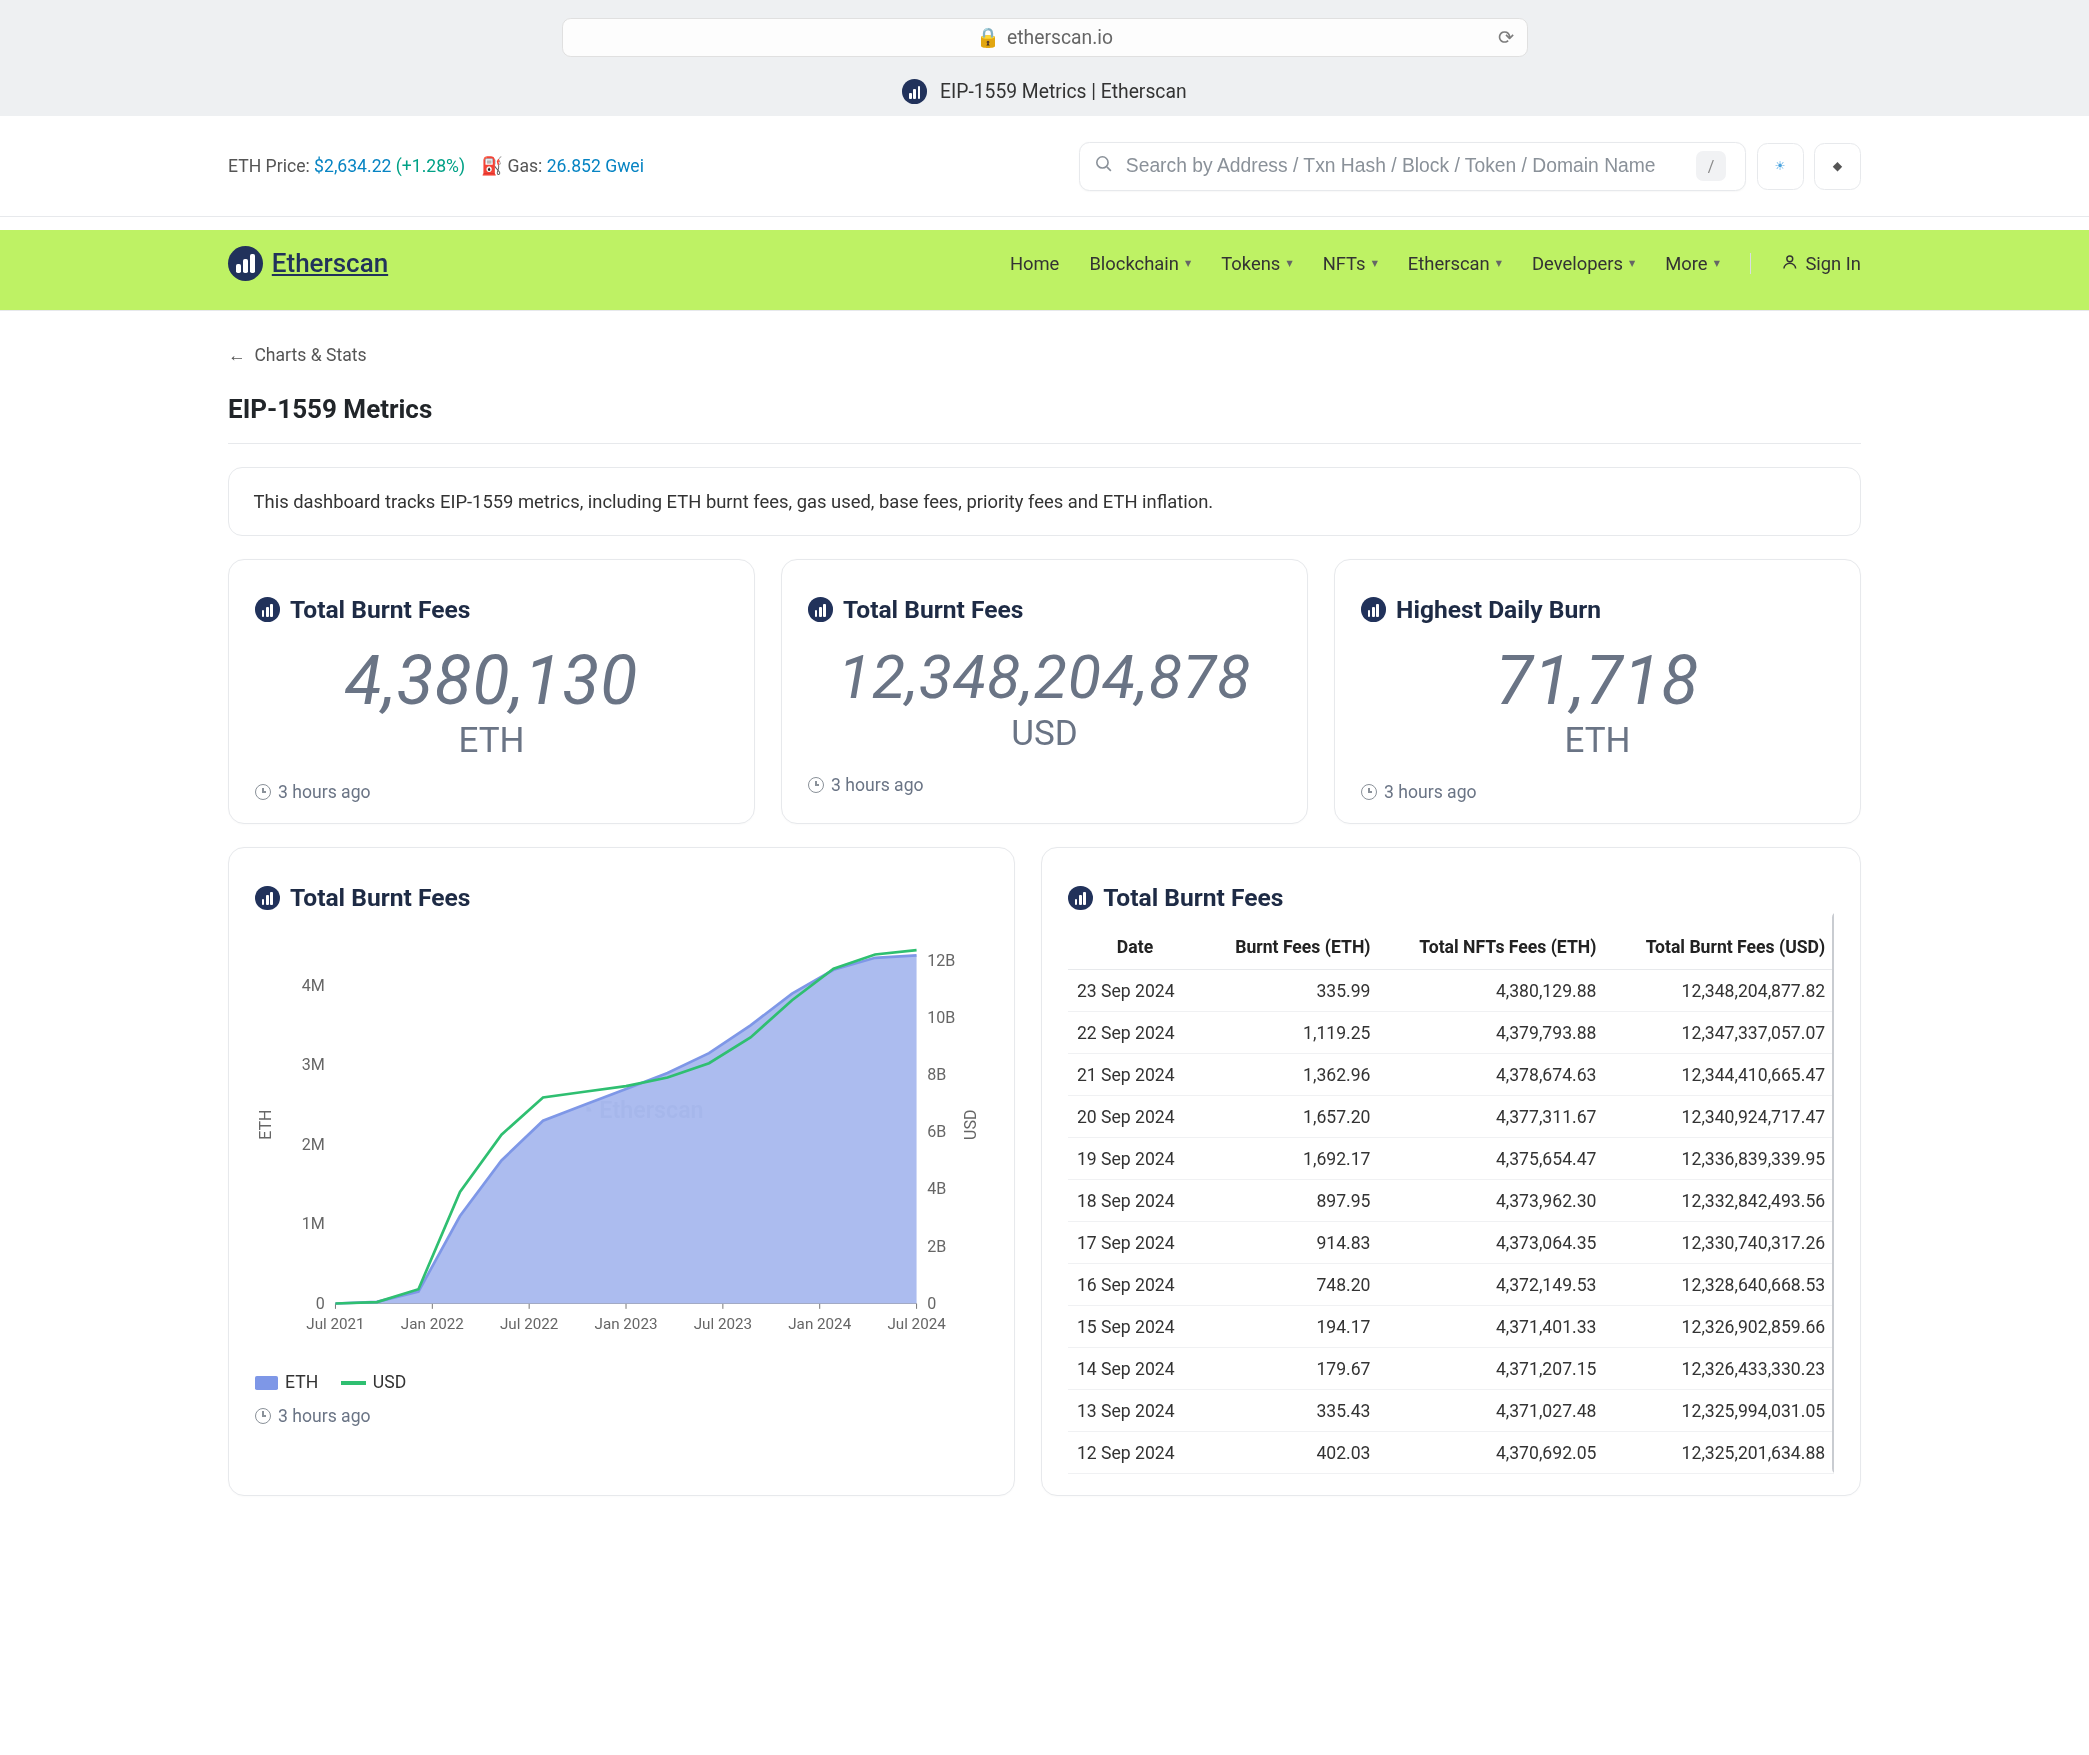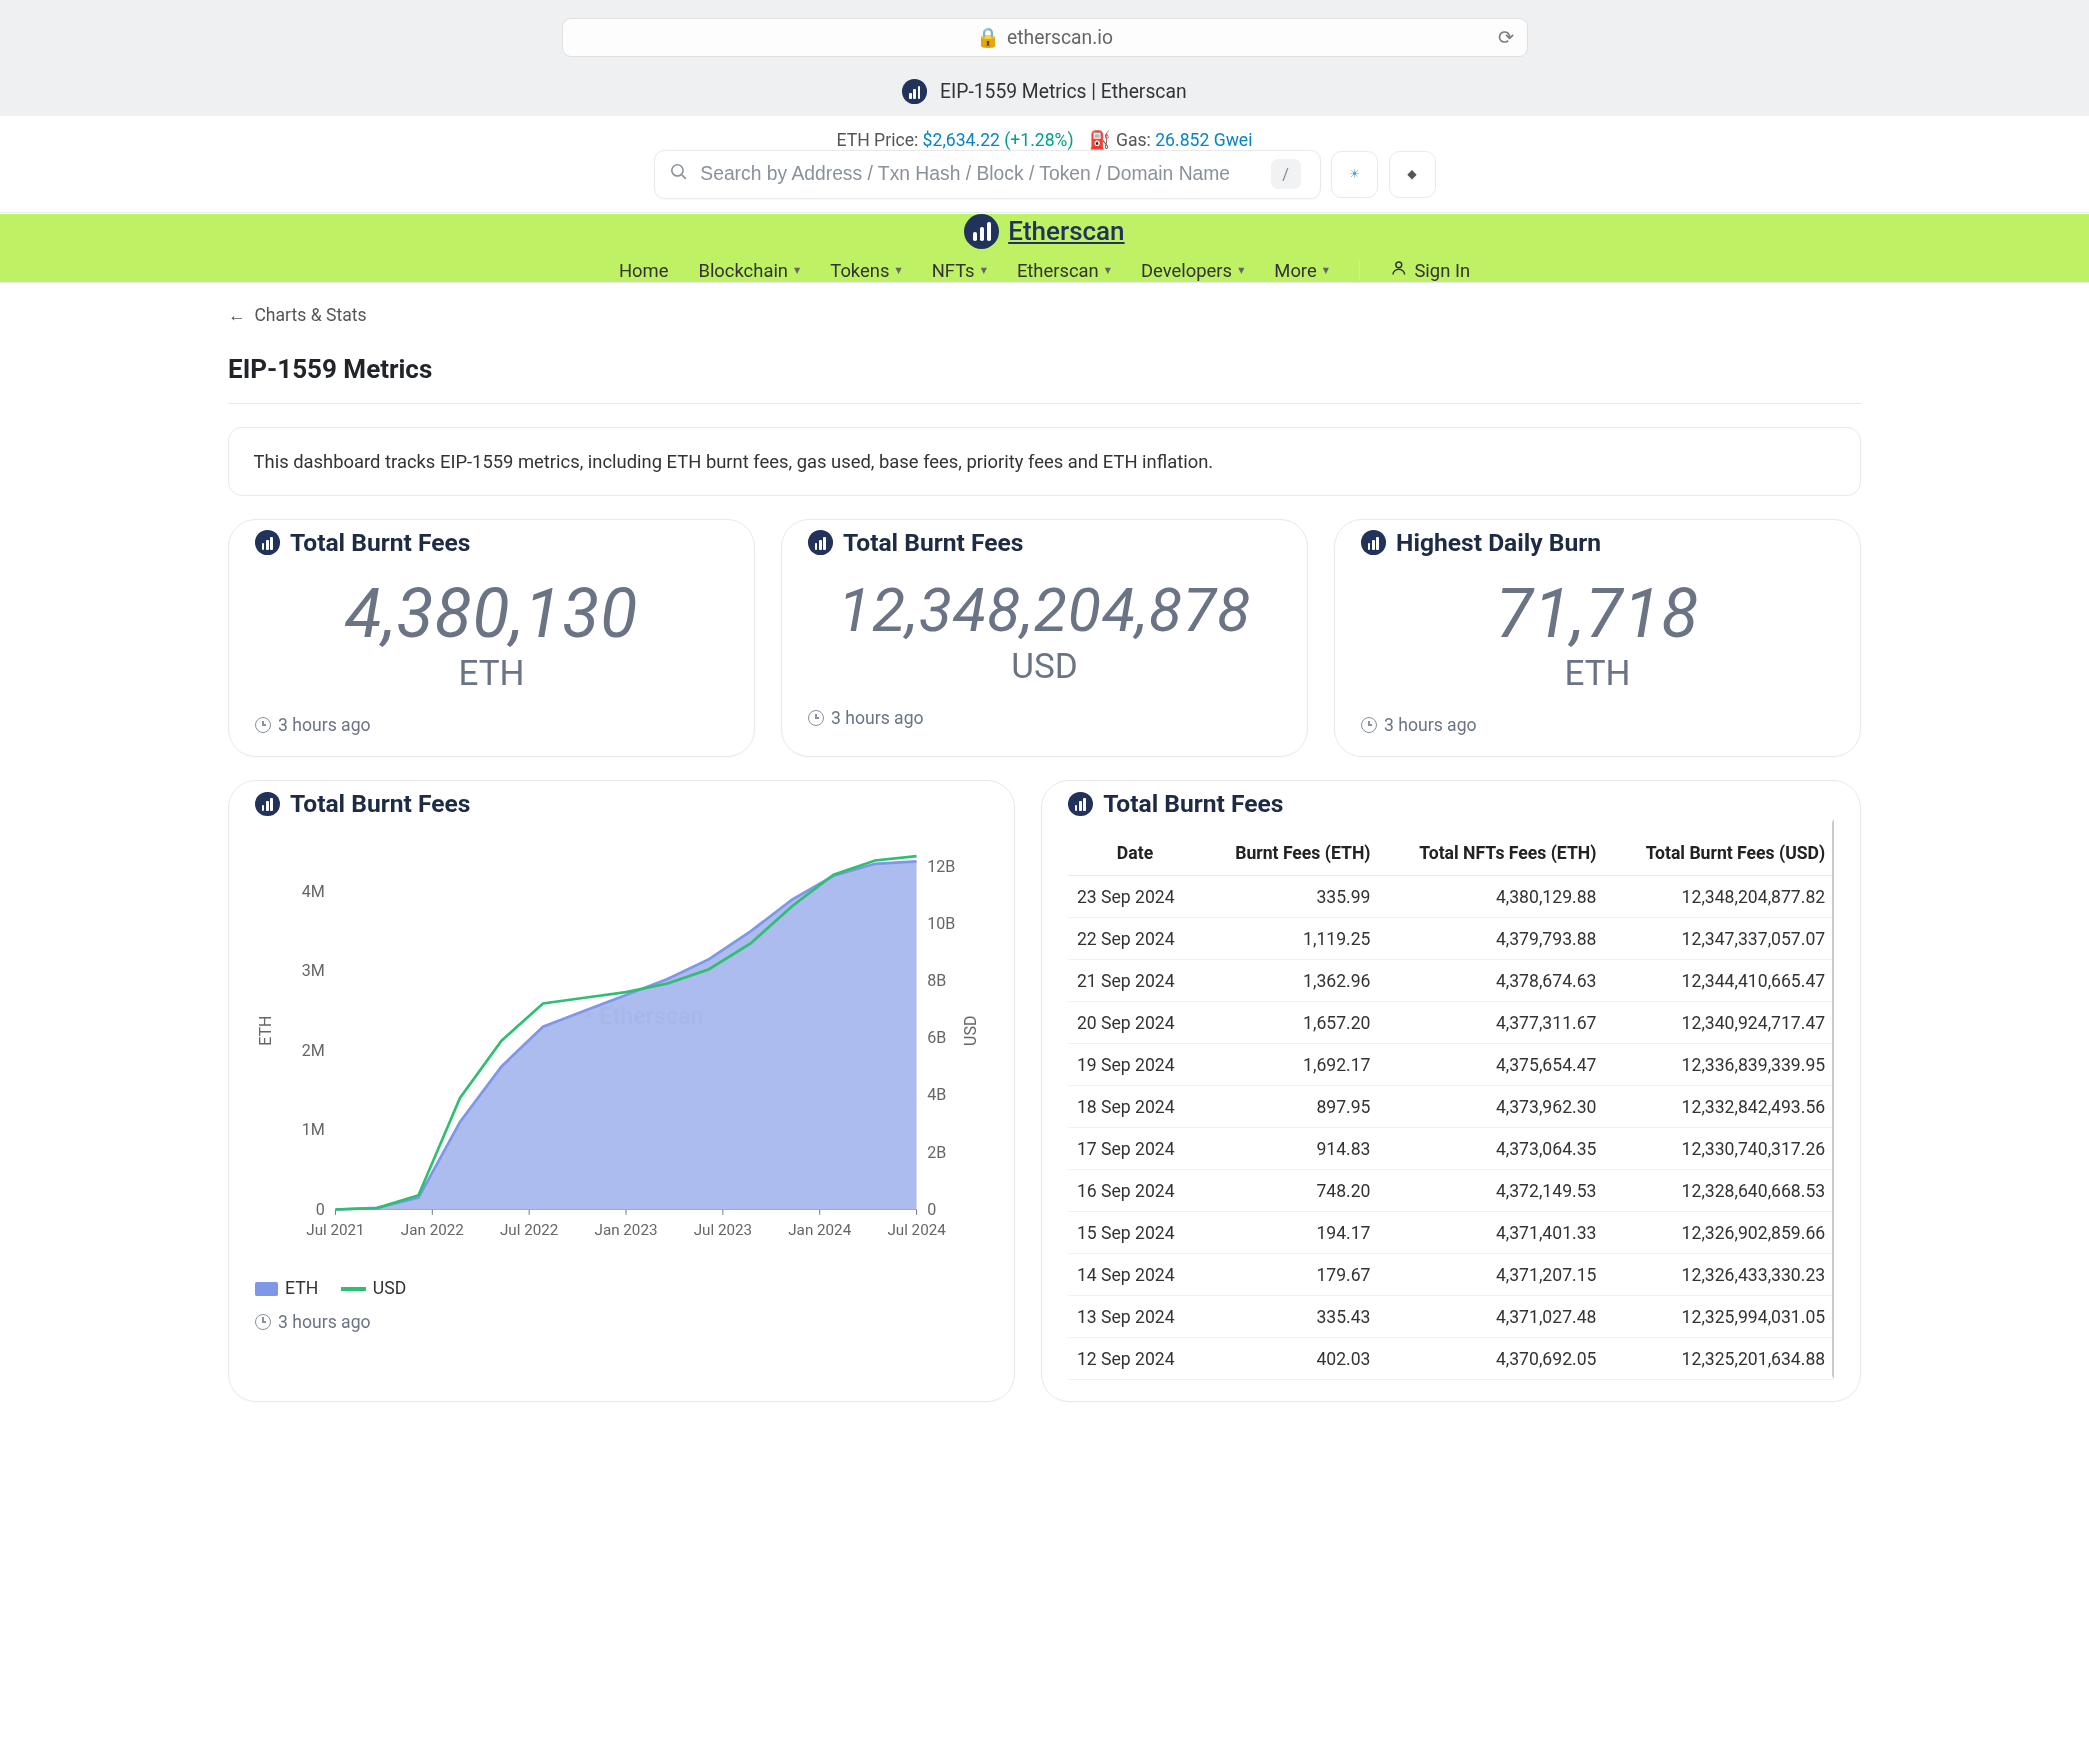--- a/index.html
+++ b/index.html
@@ -18,21 +18,21 @@
   body { font-size:12.3px; }
 
   
   .browser-chrome { background:var(--bg-top); padding:17.6px 0 0 0; }
   .addr-row { display:flex; justify-content:center; padding-bottom:14px; }
   .addr-bar { width:966px; max-width:60%; height:39px; background:#fdfdfd; border:0.9px solid #e0e0e0; border-radius:8.8px; display:flex; align-items:center; justify-content:center; position:relative; color:#666; font-size:19.3px; }
   .addr-bar .lock { margin-right:7px; color:#7d7d7d; }
   .addr-bar .reload { position:absolute; right:12.3px; color:#7d7d7d; }
   .tab-title-row { text-align:center; padding:8.8px 0 12.3px 0; font-size:19.3px; color:#333; display:flex; align-items:center; justify-content:center; gap:13px; }
 
-  .container { width:92%; max-width:1633px; margin:1px auto;flex-direction:column; }
+  .container { width:92%; max-width:1633px; margin:13px auto; }
 
   
   .top-strip { border-bottom:0.9px solid var(--border); background:#fff; }
   .top-strip-inner { display:flex; align-items:center; justify-content:space-between; padding:12.3px 0; }
   .price-gas { font-size:17.6px; color:#555; display:flex; align-items:center; gap:16px; }
   .price-gas a { color:var(--link); text-decoration:none; }
   .price-gas .pct { color:var(--green); }
   .price-gas .gas-icon { color:#888; }
   .search-wrap { display:flex; align-items:center; gap:10.5px; }
   .search-box { display:flex; align-items:center; background:#fff; border:0.9px solid var(--border); border-radius:10.5px; height:49px; width:667px; padding:0 19px 0 14px; gap:10.5px; box-shadow:0 0.9px 1.8px rgba(0,0,0,0.03); }
@@ -57,21 +57,21 @@
   
   .crumb-row { padding:21px 0 7px 0; }
   .crumb { display:inline-flex; align-items:center; gap:8.8px; color:#555; font-size:17.6px; text-decoration:none; }
   .page-title { font-size:26px; font-weight:700; padding:3.5px 0 19.3px 0; border-bottom:0.9px solid var(--border); }
 
   
   .desc-card { border:0.9px solid var(--card-border); border-radius:14px; padding:23px 24.6px; margin-top:23px; font-size:18.4px; color:#333; }
 
   
   .metrics-row { display:grid; grid-template-columns:repeat(3,1fr); gap:26px; margin-top:23px; }
-  .card { border:0.9px solid var(--card-border); border-radius:28px; padding:8px 26px 21px 26px; background:#fff; box-shadow:0 0.9px 1.8px rgba(0,0,0,0.02); }
+  .card { border:0.9px solid var(--card-border); border-radius:16px; padding:35px 26px 21px 26px; background:#fff; box-shadow:0 0.9px 1.8px rgba(0,0,0,0.02); }
   .card-title { display:flex; align-items:center; gap:10.5px; font-size:24.6px; font-weight:700; color:#1e2b45; }
   .mini-mark { width:24.6px; height:24.6px; border-radius:50%; background:var(--icon-blue); display:flex; align-items:flex-end; justify-content:center; gap:1.8px; padding-bottom:5.3px; flex-shrink:0; }
   .mini-mark span{display:block;width:2.6px;background:#fff;border-radius:0.9px;}
   .mini-mark span:nth-child(1){height:6.1px;} .mini-mark span:nth-child(2){height:9.7px;} .mini-mark span:nth-child(3){height:13px;}
   .metric-value-wrap { text-align:center; margin-top:23px; }
   .metric-value { font-size:68px; font-weight:400; color:#6a7485; letter-spacing:0.9px; line-height:1;font-style:italic; }
   .metric-unit { font-size:35px; color:#6a7485; margin-top:5.3px; }
   .metric-value-wrap.usd .metric-value { font-size:61px;text-align:center; }
   .card-footer { display:flex; align-items:center; gap:7px; color:#6a7485; font-size:17.6px; margin-top:21px; }
 

